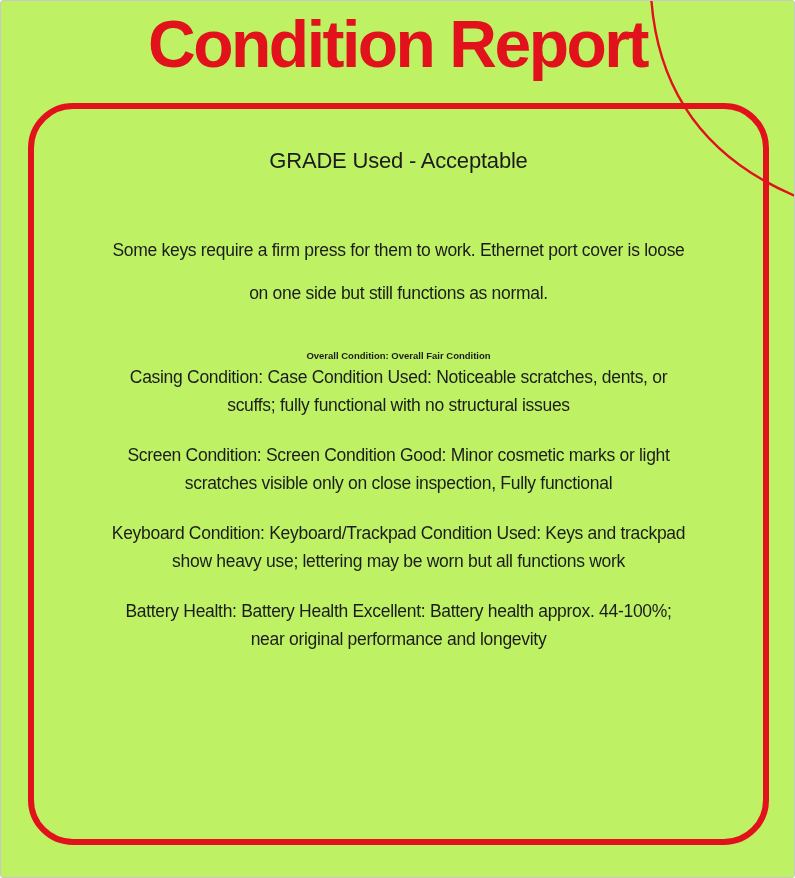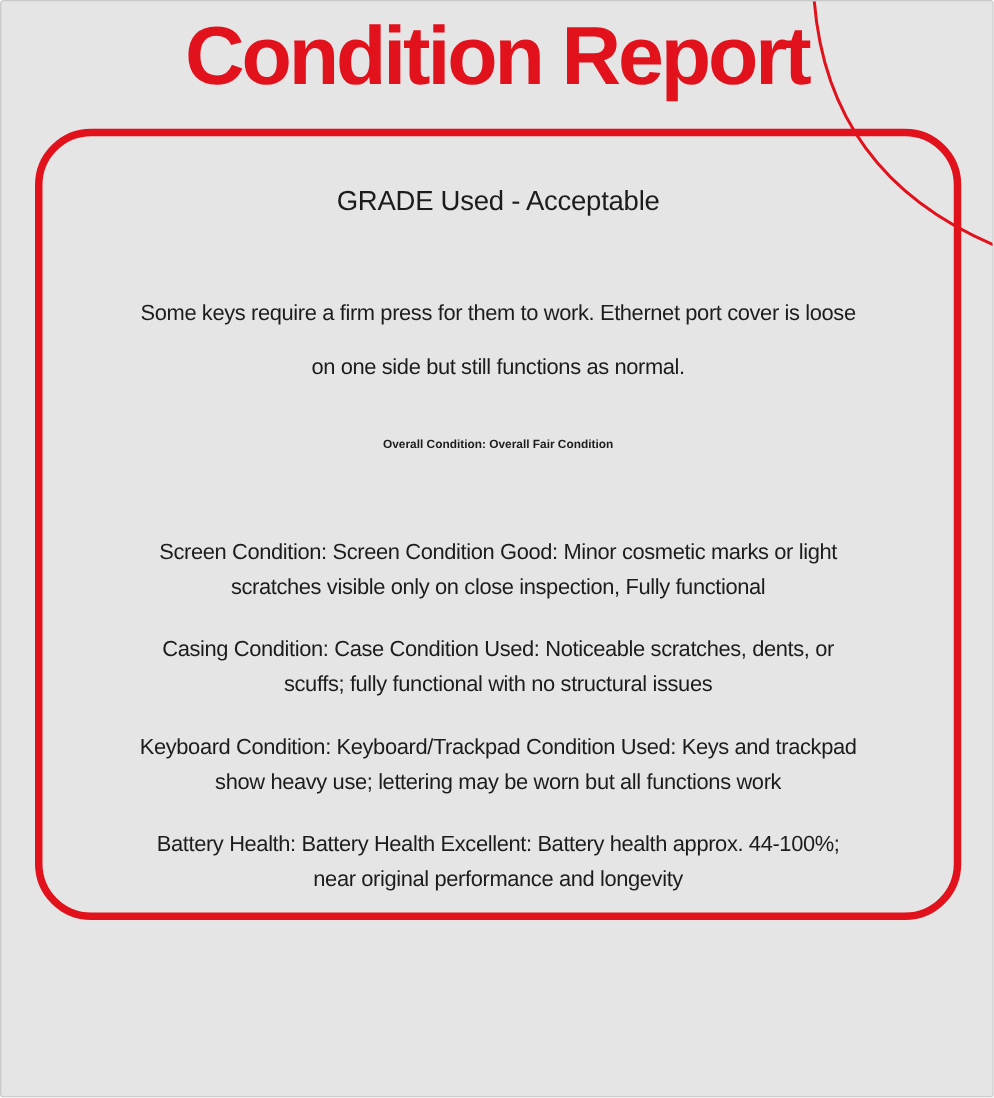--- a/index.html
+++ b/index.html
@@ -4,21 +4,21 @@
 <style>
   :root { --accent: #e2121c; --text: #1c1c1c; --frame: #c9c9c9; }
   * { margin: 0; padding: 0; box-sizing: border-box; }
   html, body { background: #fff; }
   body { font-family: "Liberation Sans", sans-serif; }
 
   .page {
     position: relative;
     width: 795px;
     height: 878px;
-    background: #e5e5e5;
+    background: #bef264;
     border: 1px solid var(--frame);
     border-radius: 3px;
     overflow: hidden;
   }
 
   .report-title {
     position: absolute;
     top: 10px;
     left: 0;
     right: 0;
@@ -39,21 +39,21 @@
     height: 878px;
     color: var(--accent);
     pointer-events: none;
   }
 
   .report-box {
     position: absolute;
     left: 27px;
     top: 102px;
     width: 741px;
-    height: 633px;
+    height: 742px;
     border: 6px solid var(--accent);
     border-radius: 45px;
     background: transparent;
   }
 
   .box-content {
     position: absolute;
     left: 0;
     right: 0;
     top: 0;
@@ -107,25 +107,25 @@
   <div class="report-box">
     <div class="box-content">
 
       <div class="grade-heading">GRADE Used - Acceptable</div>
 
       <div class="summary">Some keys require a firm press for them to work. Ethernet port cover is loose
 on one side but still functions as normal.</div>
 
       <div class="overall-condition">Overall Condition: Overall Fair Condition</div>
 
+      <div class="condition">Casing Condition: Case Condition Used: Noticeable scratches, dents, or
+scuffs; fully functional with no structural issues</div>
+
       <div class="condition first">Screen Condition: Screen Condition Good: Minor cosmetic marks or light
 scratches visible only on close inspection, Fully functional</div>
-
-      <div class="condition">Casing Condition: Case Condition Used: Noticeable scratches, dents, or
-scuffs; fully functional with no structural issues</div>
 
       <div class="condition">Keyboard Condition: Keyboard/Trackpad Condition Used: Keys and trackpad
 show heavy use; lettering may be worn but all functions work</div>
 
       <div class="condition">Battery Health: Battery Health Excellent: Battery health approx. 44-100%;
 near original performance and longevity</div>
 
     </div>
   </div>
 

